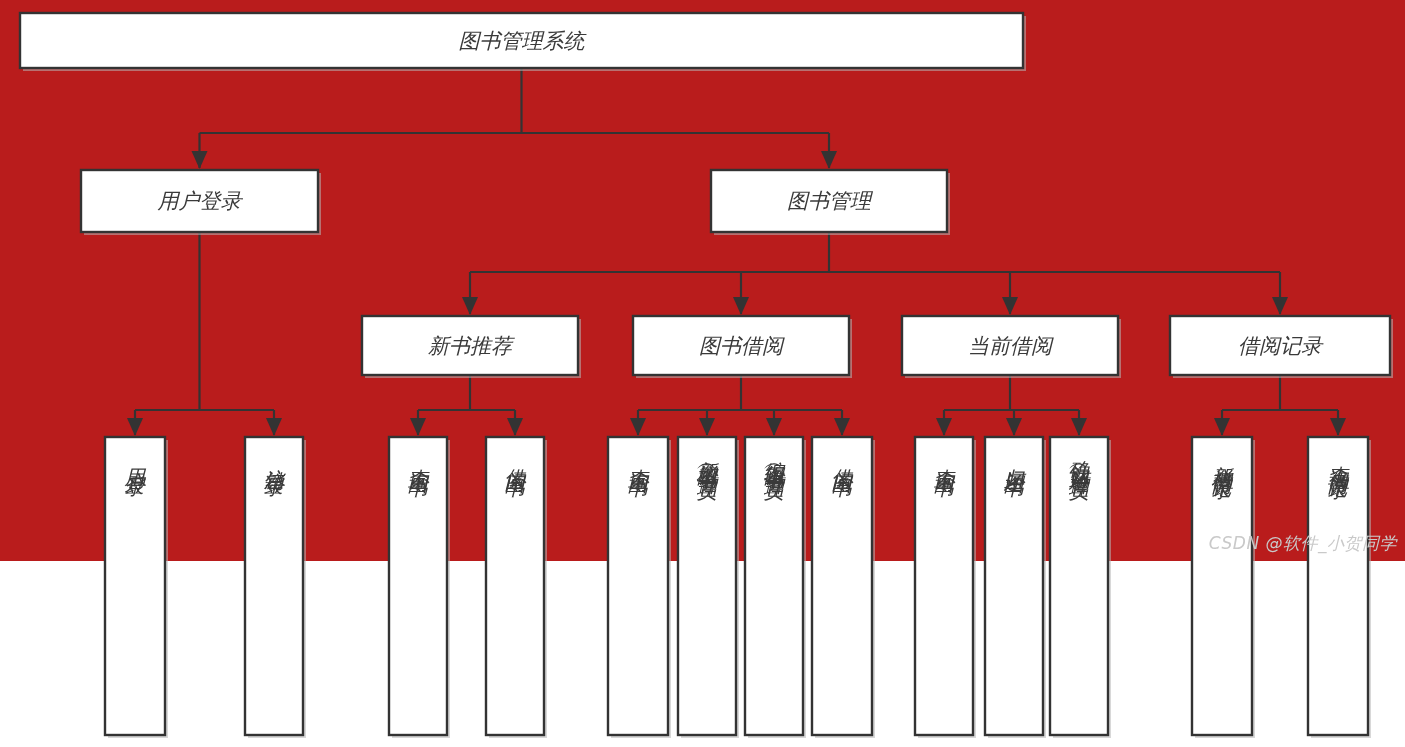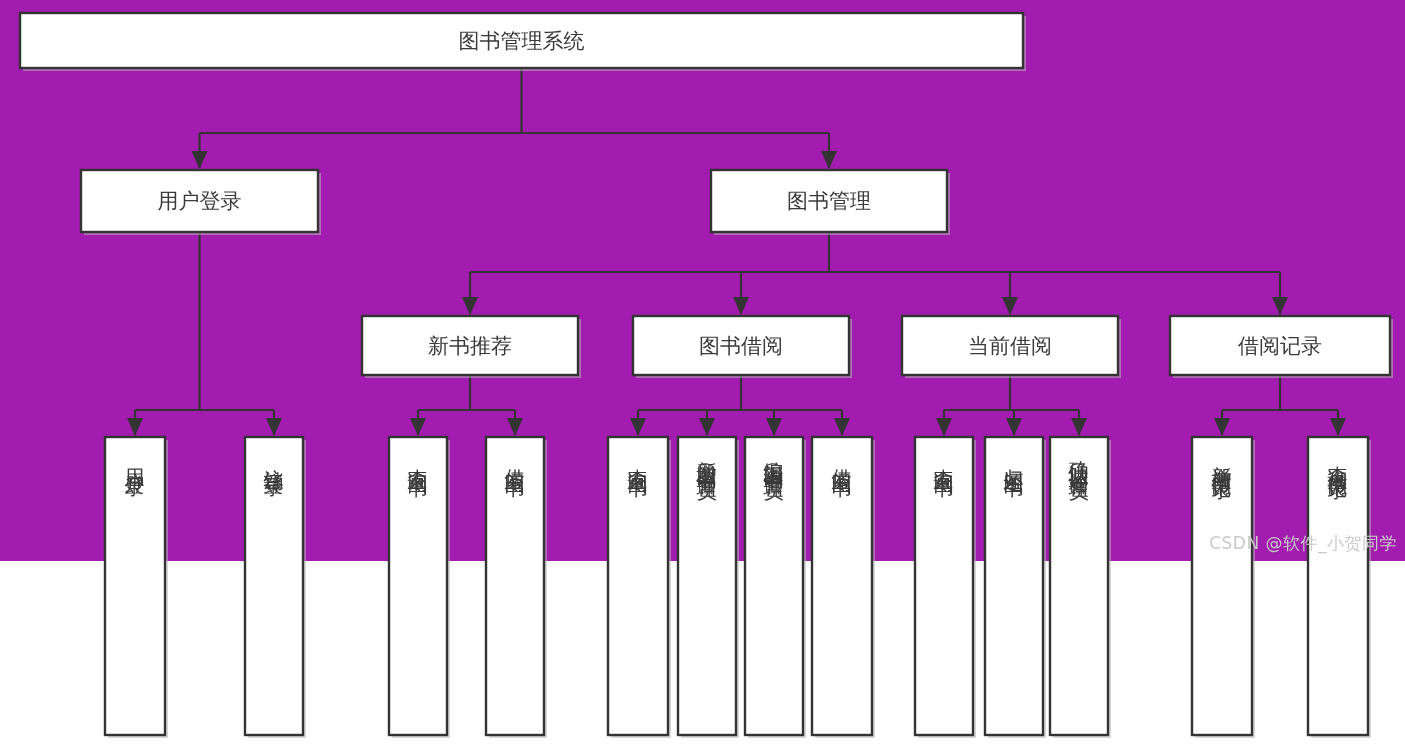--- a/index.html
+++ b/index.html
@@ -1,20 +1,20 @@
 <!DOCTYPE html>
 <html><head>
 <meta charset="utf-8">
 <style>
   html,body{margin:0;padding:0;background:#ffffff;}
   body{
     font-family:"DejaVu Sans","Liberation Sans",sans-serif;
     width:1405px;height:747px;overflow:hidden;position:relative;
   }
-  #stage{position:relative;width:1405px;height:561px;background:#a21caf;}
+  #stage{position:relative;width:1405px;height:561px;background:#b91c1c;font-style:italic;}
   svg#diagram{position:absolute;left:0;top:0;width:1405px;height:747px;display:block;}
   .node-rect{fill:#ffffff;stroke:#333333;stroke-width:2.4;}
   .node-shadow{fill:#b8b8b8;opacity:.55;}
   .link{stroke:#333333;stroke-width:2.2;fill:none;}
   .arrow-head{fill:#333333;}
   .node-label{
     font-family:"DejaVu Sans","Liberation Sans",sans-serif;
     font-size:21px;fill:#3a3a3a;text-anchor:middle;dominant-baseline:middle;
   }
   .leaf-label{

